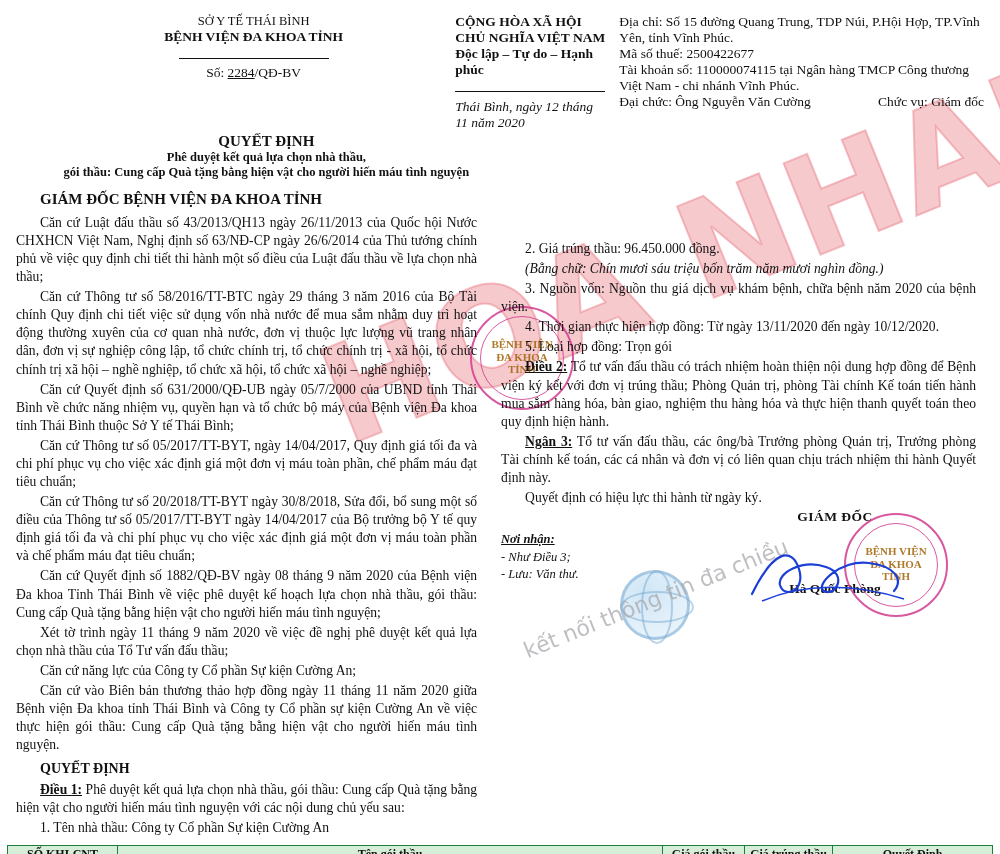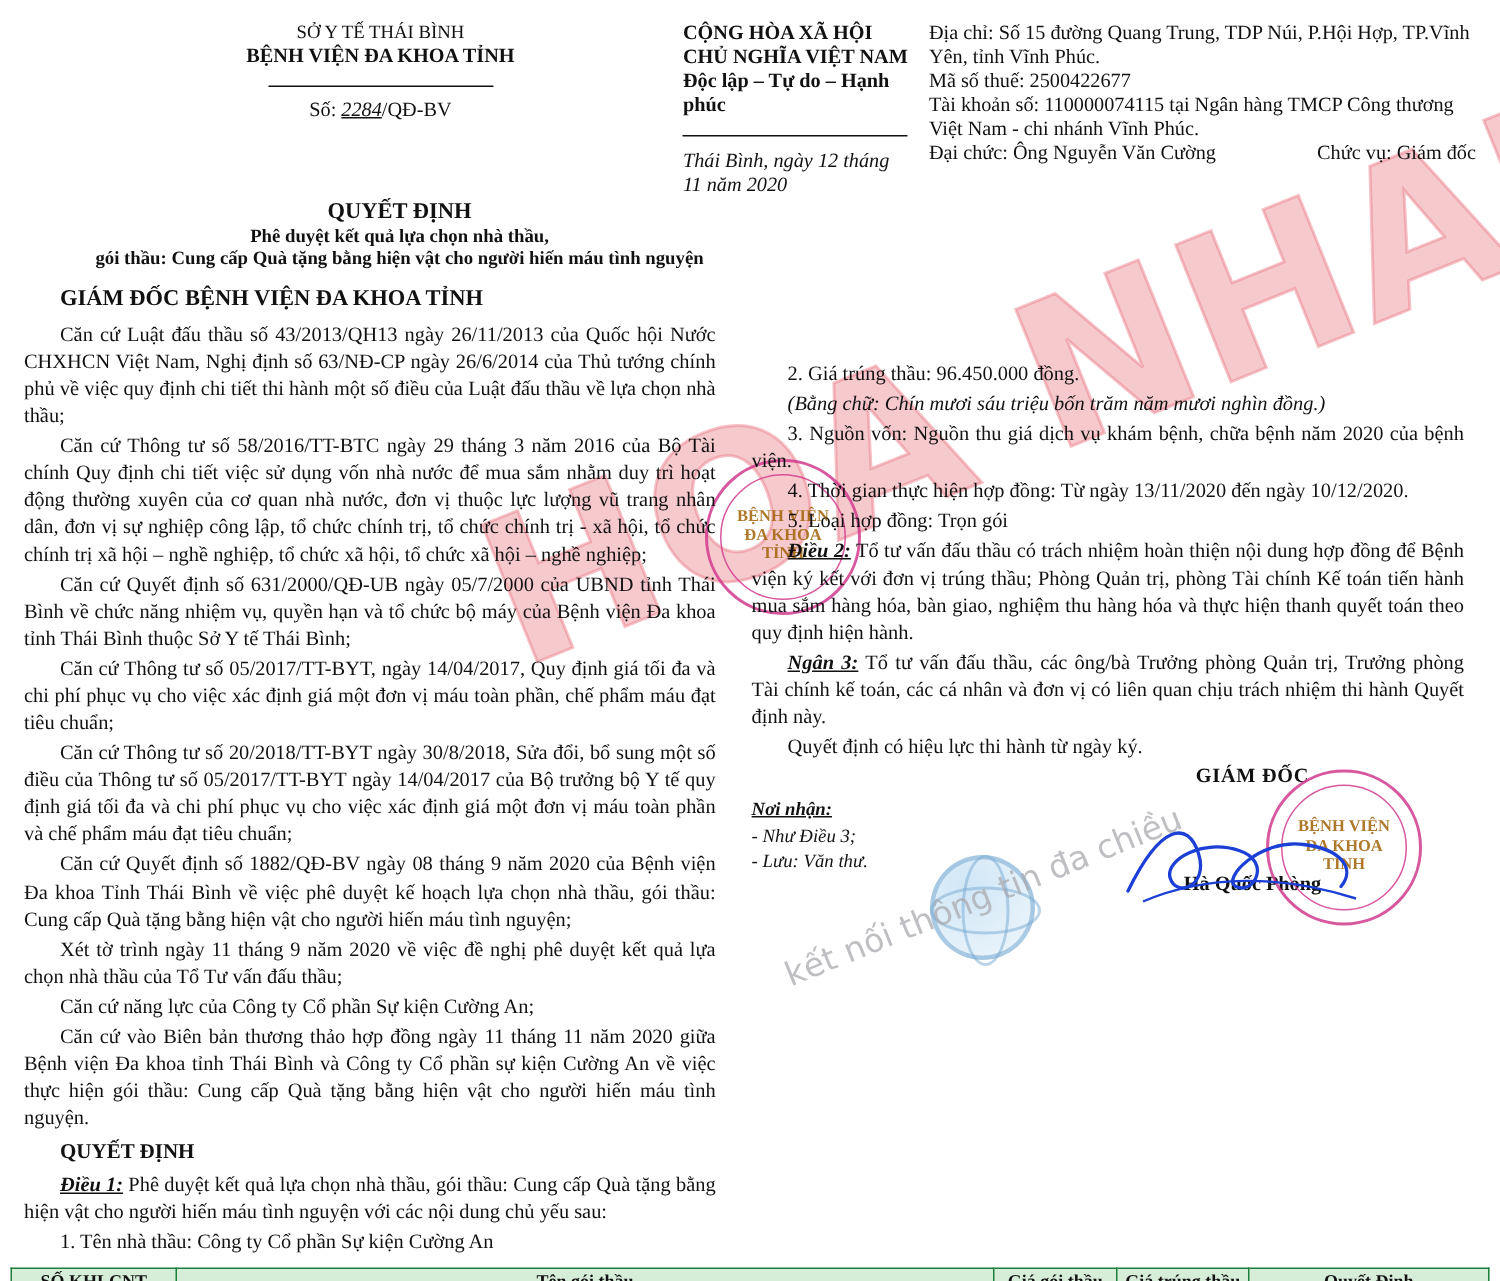--- a/index.html
+++ b/index.html
@@ -62,21 +62,21 @@
   .header { position:relative; z-index:10; padding:14px 16px 0 16px;margin-left:36px; }
   .hdr-row { display:flex; }
   .hdr-left { width:460px; text-align:center; }
   .hdr-center { flex:1; }
   .hdr-right { width:430px; padding-left:14px; }
 
   .t-small { font-size:12.5px; }
   .t-reg { font-size:13.5px; }
   .b { font-weight:bold; }
   .i { font-style:italic; }
-  .u { text-decoration:underline;font-style:italic; }
+  .u { text-decoration:underline; }
   .center { text-align:center; }
 
   .line-so { margin-top:2px; font-size:13.5px; }
   .sep { display:inline-block; width:150px; border-top:1px solid #111; margin-top:2px; }
 
   
   .columns { position:relative; z-index:10; display:flex; padding:4px 24px 0 16px; }
   .col-left { width:480px; padding-right:14px; }
   .col-right { width:490px; padding-left:10px; }
   p.para { margin:0 0 2px 0; font-size:13.6px; line-height:1.33; text-align:justify; text-indent:24px; }

